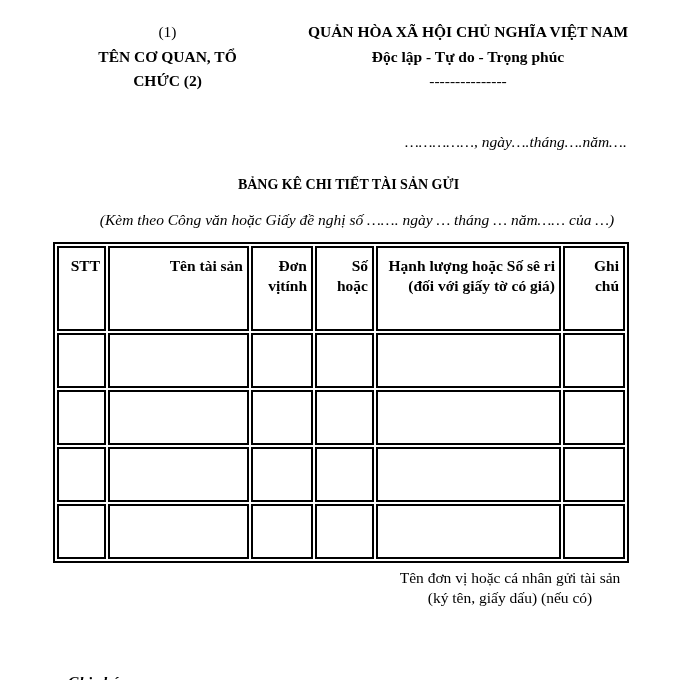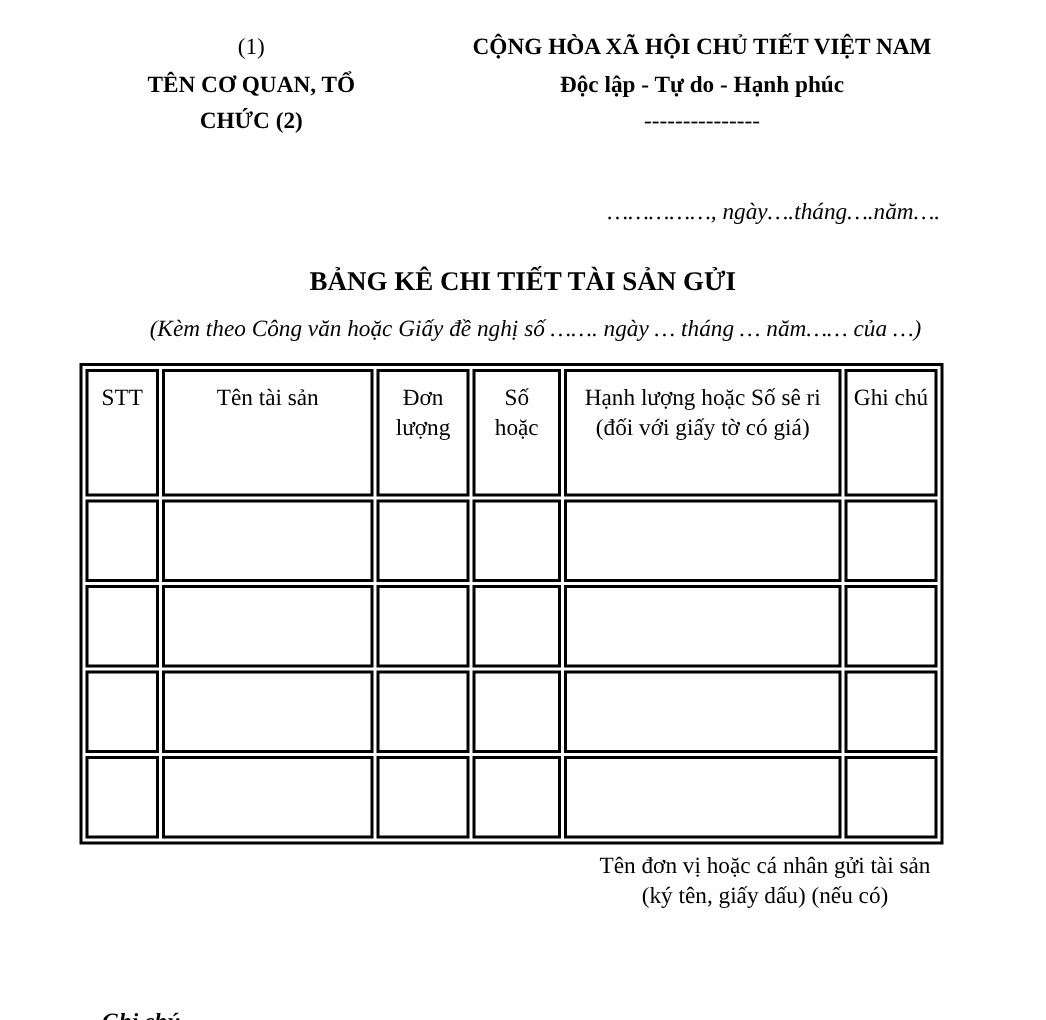--- a/index.html
+++ b/index.html
@@ -11,51 +11,51 @@
     position: relative;
   }
   .abs { position: absolute; }
   .center { text-align: center; }
   .bold { font-weight: bold; }
   .italic { font-style: italic; }
 
   #left-header { left: 60px; top: 20px; width: 215px; line-height: 24.5px; }
   #right-header { left: 283px; top: 20px; width: 370px; line-height: 24.5px; }
   #date-line { left: 405px; top: 133px; width: 250px; text-align: left; }
-  #doc-title { left: 0; top: 177px; width: 697px; font-size: 18px; }
+  #doc-title { left: 0; top: 177px; width: 697px; font-size: 14px; }
   #doc-subtitle { left: 0; top: 211px; width: 714px; font-size: 15.5px; }
 
   #asset-table {
     position: absolute; left: 53px; top: 242px;
     border: 2px solid #000; border-collapse: separate; border-spacing: 2px;
     table-layout: fixed;
   }
   #asset-table td, #asset-table th {
     border: 2px solid #000; padding: 0; vertical-align: top;
-    text-align: center; font-weight: normal; line-height: 20px; margin-left: 25px;
+    text-align: right; font-weight: bold; line-height: 20px; margin-left: 25px;
   }
   #asset-table th { height: 73px; padding-top: 8px; }
   #asset-table th > span { display: block; padding: 0 4px; }
   #asset-table td { height: 51px; }
 
   #signature { left: 360px; top: 568px; width: 300px; line-height: 19.5px; }
   #note-cut { left: 68px; top: 673px; font-size: 15.5px; font-weight: bold; font-style: italic; }
 </style>
 </head>
 <body>
 
 <div id="left-header" class="abs center">
   <div>(1)</div>
   <div class="bold">TÊN CƠ QUAN, TỔ</div>
   <div class="bold">CHỨC (2)</div>
 </div>
 
 <div id="right-header" class="abs center">
-  <div class="bold">CỘNG HÒA XÃ HỘI CHỦ TIẾT VIỆT NAM</div>
-  <div class="bold">Độc lập - Tự do - Hạnh phúc</div>
+  <div class="bold">QUẢN HÒA XÃ HỘI CHỦ NGHĨA VIỆT NAM</div>
+  <div class="bold">Độc lập - Tự do - Trọng phúc</div>
   <div>---------------</div>
 </div>
 
 <div id="date-line" class="abs italic">……………,  ngày….tháng….năm….</div>
 
 <div id="doc-title" class="abs center bold">BẢNG KÊ CHI TIẾT TÀI SẢN GỬI</div>
 <div id="doc-subtitle" class="abs center italic">(Kèm theo Công văn hoặc Giấy đề nghị số ……. ngày … tháng … năm…… của …)</div>
 
 <table id="asset-table">
   <colgroup>
@@ -68,21 +68,21 @@
   </colgroup>
   <thead>
     <tr>
       <th>
           <span>STT</span>
         </th>
       <th>
           <span>Tên tài sản</span>
         </th>
       <th>
-          <span>Đơn lượng</span>
+          <span>Đơn vịtính</span>
         </th>
       <th>
           <span>Số hoặc</span>
         </th>
       <th>
           <span>Hạnh lượng hoặc Số sê ri (đối với giấy tờ có giá)</span>
         </th>
       <th>
           <span>Ghi chú</span>
         </th>

